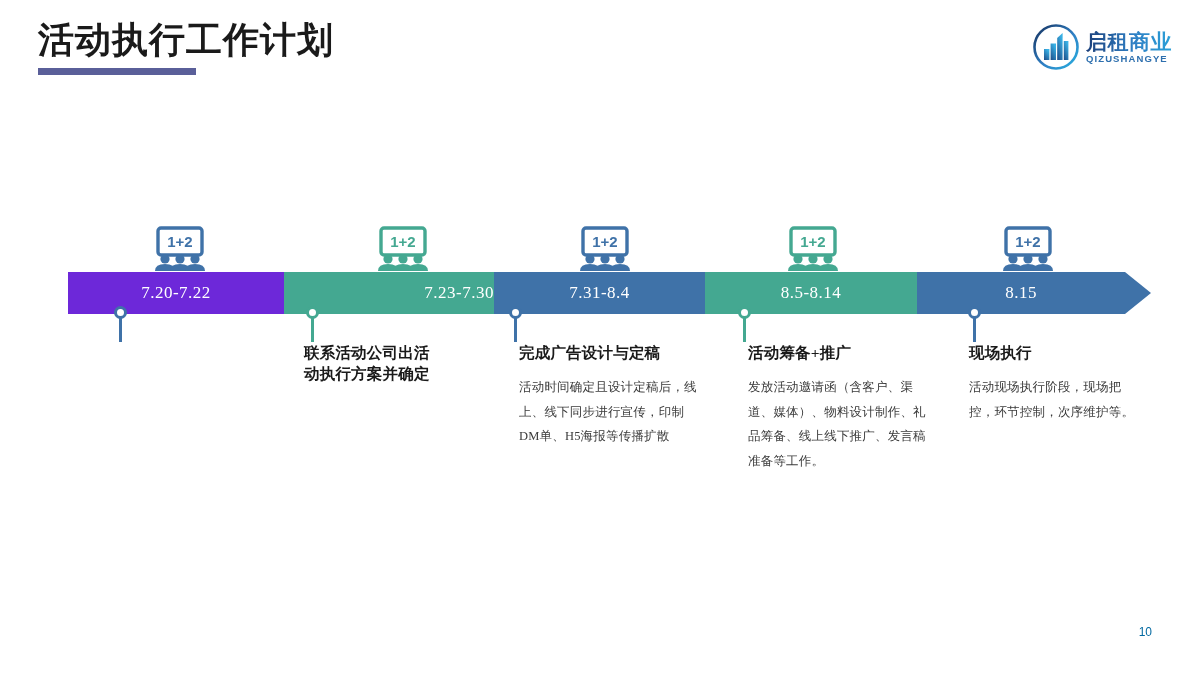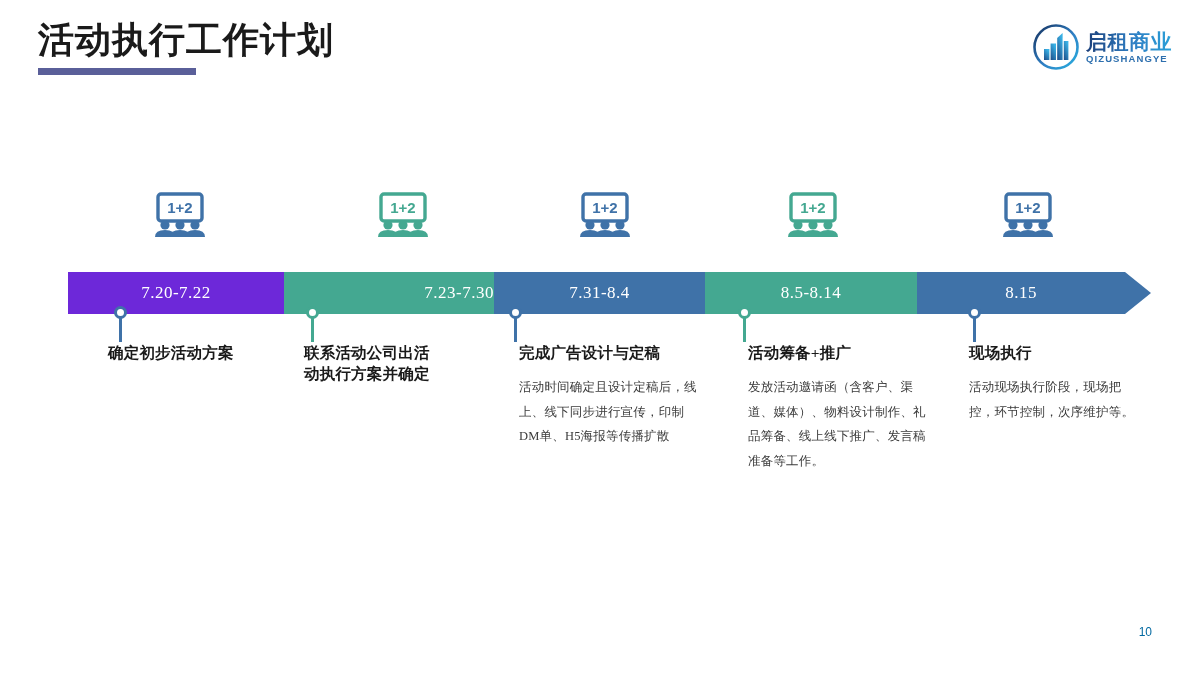--- a/index.html
+++ b/index.html
@@ -55,21 +55,21 @@
     border-bottom: 21px solid transparent;
   }
 
   .pin { position: absolute; width: 14px; }
   .pin-dot {
     width: 13px; height: 13px; border-radius: 50%;
     background: #fff; border: 3px solid #3F72A8; margin: 0 auto;
   }
   .pin-stem { width: 3px; height: 24px; margin: -1px auto 0; background: #3F72A8; }
 
-  .icon-box { position: absolute; width: 56px; height: 46px; }
+  .icon-box { position: absolute; width: 56px; height: 46px; margin-top: 34px; }
 
   .block { position: absolute; }
   .block-head {
     font-family: "Liberation Serif", "DejaVu Serif", serif;
     font-size: 15.5px; font-weight: 700; color: #1a1a1a;
     line-height: 1.38; letter-spacing: 0.2px;
   }
   .block-body {
     margin-top: 12px;
     font-family: "Liberation Serif", "DejaVu Serif", serif;
@@ -217,24 +217,20 @@
     </div>
     <div class="pin" style="left:737px; top:306px;">
       <div class="pin-dot" style="border-color:#44A891;"></div>
         <div class="pin-stem" style="background:#44A891;"></div>
     </div>
     <div class="pin" style="left:967px; top:306px;">
       <div class="pin-dot" style="border-color:#3F72A8;"></div>
         <div class="pin-stem" style="background:#3F72A8;"></div>
     </div>
 
-    <div class="block" style="left:108px; top:342px; width:185px;">
-      <div class="block-head">确定初步活动方案</div>
-      <div class="block-body"></div>
-    </div>
     <div class="block" style="left:304px; top:342px; width:175px;">
       <div class="block-head" style="white-space:pre-line;">联系活动公司出活
 动执行方案并确定</div>
       <div class="block-body"></div>
     </div>
     <div class="block" style="left:519px; top:342px; width:180px;">
       <div class="block-head">完成广告设计与定稿</div>
       <div class="block-body">活动时间确定且设计定稿后，线上、线下同步进行宣传，印制DM单、H5海报等传播扩散</div>
     </div>
     <div class="block" style="left:748px; top:342px; width:178px;">

